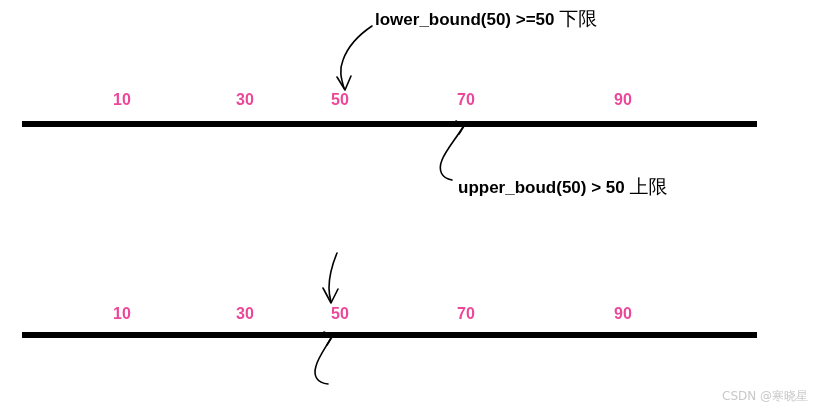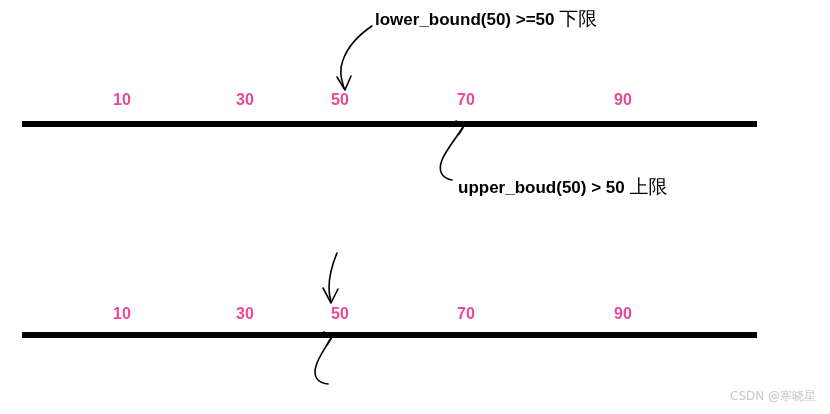--- a/index.html
+++ b/index.html
@@ -55,21 +55,20 @@
     stroke-width: 1.6;
     stroke-linecap: round;
     stroke-linejoin: round;
   }
   .watermark {
     position: absolute;
     font-family: "DejaVu Sans", sans-serif;
     font-size: 12px;
     color: #c8c8c8;
     white-space: nowrap;
-    margin-left: 8px;
   }
 </style>
 </head>
 <body>
 
 <div id="canvas">
 
   <div class="annot" style="left:375px; top:8px;">
     <span>lower_bound(50) &gt;=50</span>
     <span class="cjk">下限</span>

